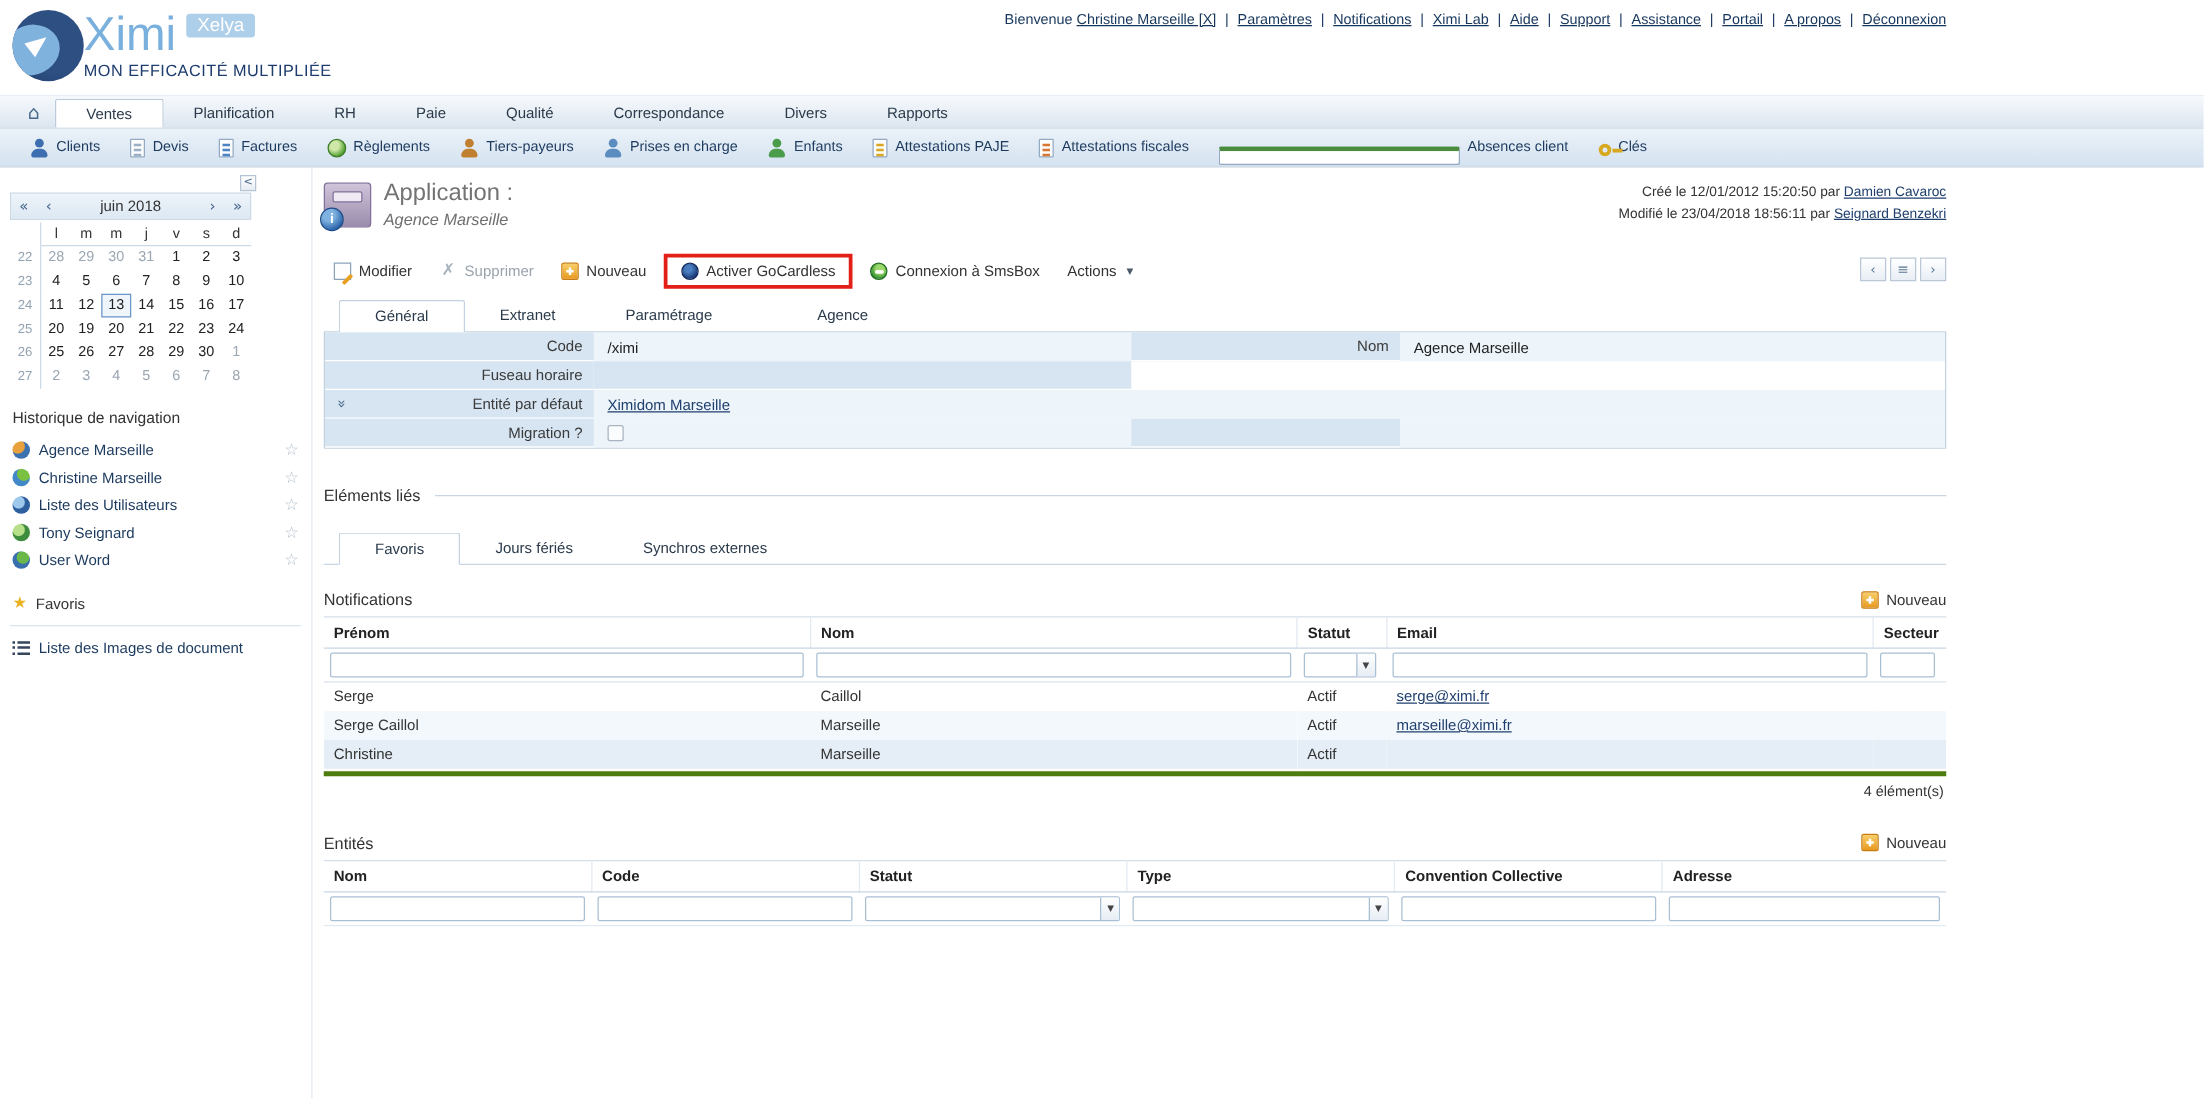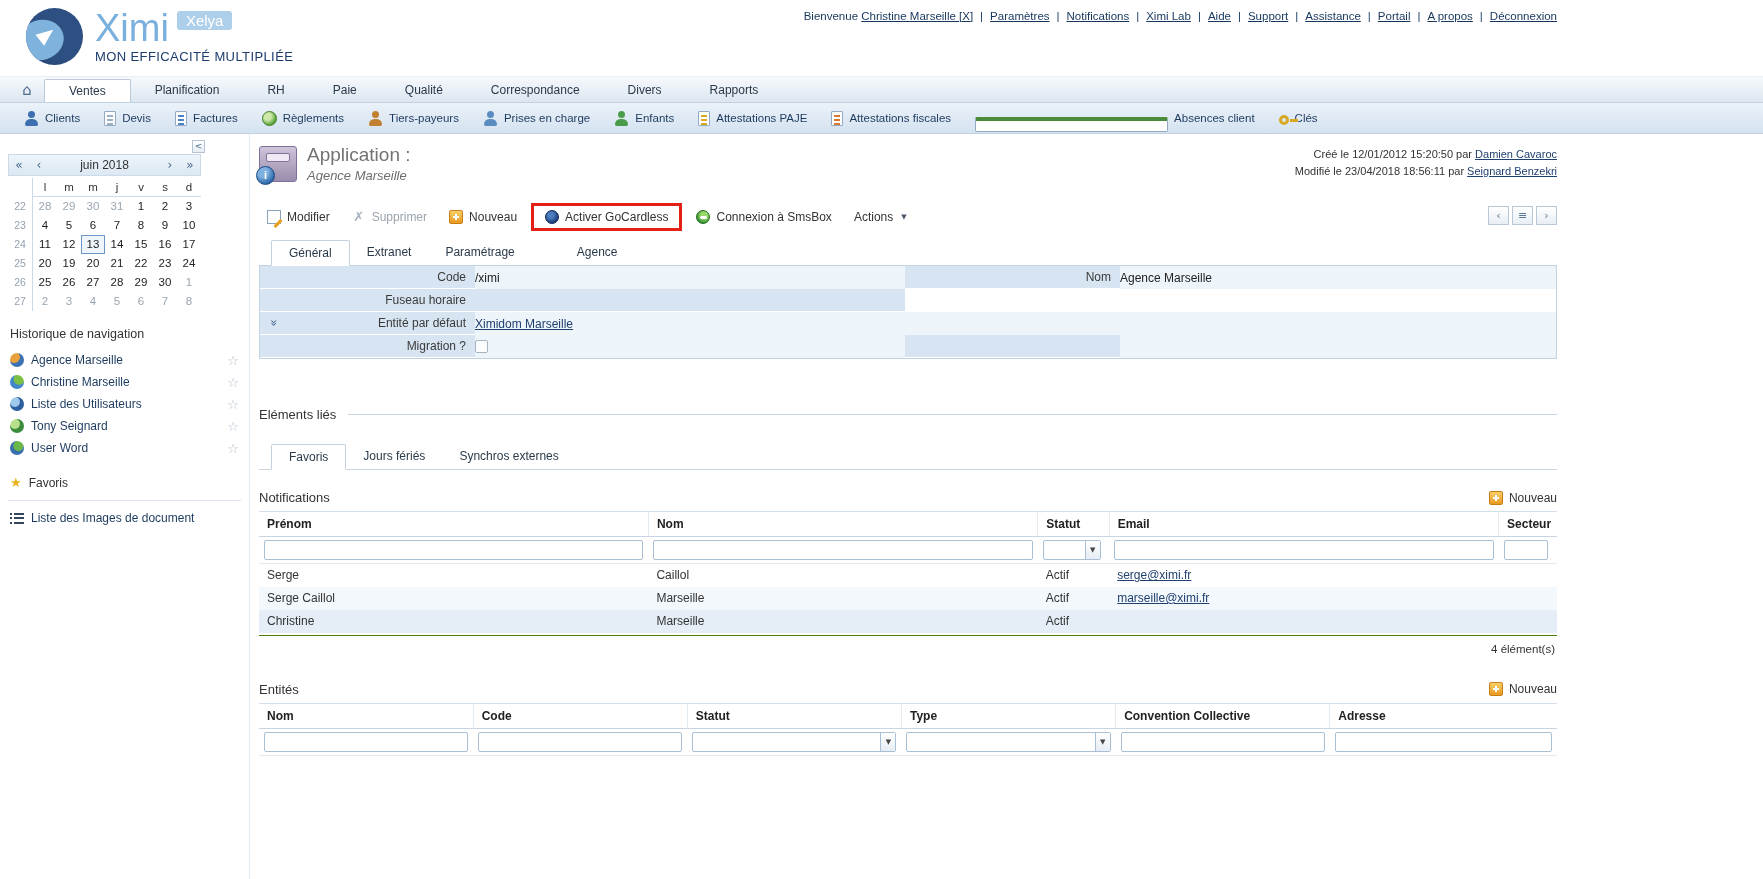--- a/index.html
+++ b/index.html
@@ -3,21 +3,21 @@
 <meta charset="utf-8">
 <style>
   * { margin:0; padding:0; box-sizing:border-box; }
   html,body { width:1763px; height:879px; overflow:hidden; background:#fff;
     font-family:"Liberation Sans",sans-serif; color:#333; }
   .glyph { font-family:"DejaVu Sans",sans-serif; }
   a { cursor:pointer; }
 
   
   .top-header { position:relative; height:76px; background:#fff; }
-  .logo-area { position:absolute; left:26px; top:8px; display:flex; gap:12px; }
+  .logo-area { position:absolute; left:10px; top:8px; display:flex; gap:0; }
   .logo-circle { position:relative; width:57px; height:57px; border-radius:50%;
     background:radial-gradient(circle at 62% 35%, #2e4f82 0 60%, #1c3a66 100%); overflow:hidden; }
   .logo-circle::before { content:""; position:absolute; left:-8px; top:12px; width:46px; height:40px;
     border-radius:50%; background:#7fb2dd; transform:rotate(-18deg); }
   .logo-circle::after { content:""; position:absolute; left:12px; top:20px; width:0; height:0;
     border-left:17px solid #fff; border-top:7px solid transparent; border-bottom:7px solid transparent;
     transform:rotate(-38deg); }
   .logo-texts { display:flex; flex-direction:column; }
   .logo-row { display:flex; align-items:flex-start; gap:8px; }
   .ximi-name { font-size:38px; line-height:40px; color:#7ab0dd; }
@@ -137,42 +137,42 @@
     border:1px solid #1e6c1e; }
   .ic-sms::after { content:""; position:absolute; left:3px; top:5px; width:7px; height:3px; background:#fff; border-radius:2px; }
   .gc-wrap { display:flex; align-items:center; border:3px solid #e32017; background:#fff; padding:0 3px; }
   .dd { font-size:7px; color:#4a5a6a; margin-left:2px; }
   .toolbar-right { position:absolute; right:0; top:6px; display:flex; gap:3px; }
   .mini-btn { width:21px; height:19px; border:1px solid #b9c7d6; background:linear-gradient(#fff,#e8eef5);
     text-align:center; line-height:17px; font-size:11px; color:#5a7694; cursor:pointer; }
 
   
   .tab-row { display:flex; padding-left:12px; margin-top:6px; position:relative; }
-  .tab { padding:5px 17px; font-size:12px; color:#2a3a4a; cursor:pointer; }
+  .tab { padding:5px 28px; font-size:12px; color:#2a3a4a; cursor:pointer; }
   .tab.active { background:#fff; border:1px solid #c3d2e0; border-bottom:1px solid #fff;
     margin-bottom:-1px; z-index:2; border-radius:2px 2px 0 0; }
   .tab.gap { margin-left:28px; }
   .sub-tab-row { display:flex; padding-left:12px; margin-top:22px; border-bottom:1px solid #c8d6e4; }
 
   
   .form-box { border:1px solid #c3d2e0; background:#fff; }
   .frow { position:relative; display:grid; grid-template-columns:215px 430px 215px 1fr;
     min-height:23px; align-items:stretch; }
   .frow.alt { background:#edf4fa; }
   .flabel { background:#d7e5f2; display:flex; align-items:center; justify-content:flex-end;
     padding-right:9px; font-size:12px; color:#3a3a3a; border-bottom:1px solid #fff; }
   .flabel.blank { border-bottom:1px solid #fff; }
-  .fvalue { display:flex; align-items:center; padding-left:0; font-size:12px; color:#222; }
+  .fvalue { display:flex; align-items:center; padding-left:11px; font-size:12px; color:#222; }
   .fvalue a { color:#1f3f6e; text-decoration:underline; }
   .expander { position:absolute; left:10px; top:4px; color:#4a6a8e; font-size:12px;
     transform:rotate(90deg); cursor:pointer; z-index:2; }
   .checkbox { width:13px; height:13px; border:1px solid #a8b4c0; background:#fbfcfd; border-radius:2px; cursor:pointer; }
 
   
-  .section-title-row { display:flex; align-items:center; gap:12px; margin-top:48px; }
+  .section-title-row { display:flex; align-items:center; gap:12px; margin-top:30px; }
   .section-title { font-size:13px; color:#333; white-space:nowrap; }
   .rule { flex:1; border-top:1px solid #c8d6e4; }
   .list-header { display:flex; align-items:center; margin:20px 0 6px; }
   .list-title { font-size:13px; color:#333; }
   .new-btn { margin-left:auto; display:flex; align-items:center; gap:6px; font-size:12px; color:#333; cursor:pointer; }
 
   
   table.grid { width:100%; border-collapse:collapse; font-size:12px; table-layout:fixed; }
   .grid th { text-align:left; font-weight:bold; color:#222; padding:5px 8px;
     border-top:1px solid #d4dfe9; border-bottom:1px solid #c8d6e4; border-right:1px solid #e2eaf2;
@@ -187,21 +187,21 @@
   .filter-select .arrow-btn { margin-left:auto; width:15px; height:100%; border-left:1px solid #a9bfd3;
     background:linear-gradient(#fff,#e6edf4); font-size:7px; color:#444; display:flex;
     align-items:center; justify-content:center; }
   .w-small { width:58px; }
   .w-tiny { width:44px; }
   .row-a { background:#f3f8fc; }
   .row-b { background:#fff; }
   .row-sel { background:#e5eef6; }
   .grid td a { color:#1f3f6e; text-decoration:underline; }
   .count-row { text-align:right; font-size:11.5px; color:#333; padding:7px 2px;
-    border-top:1px solid #4d7c0f; margin-top:2px; }
+    border-top:4px solid #4d7c0f; margin-top:2px; }
 </style>
 </head>
 <body>
 
 <header class="top-header">
   <div class="logo-area">
     <div class="logo-circle"></div>
     <div class="logo-texts">
       <div class="logo-row">
         <span class="ximi-name">Ximi</span>

